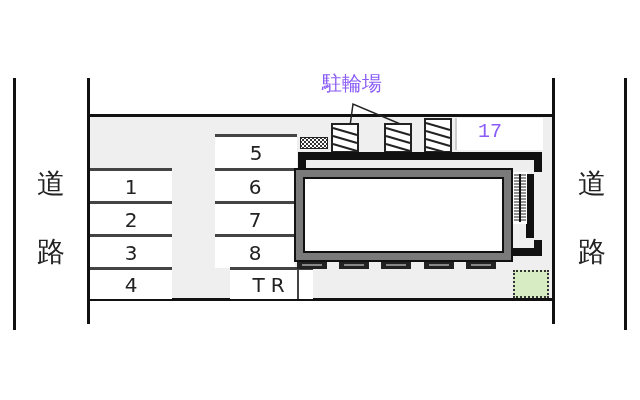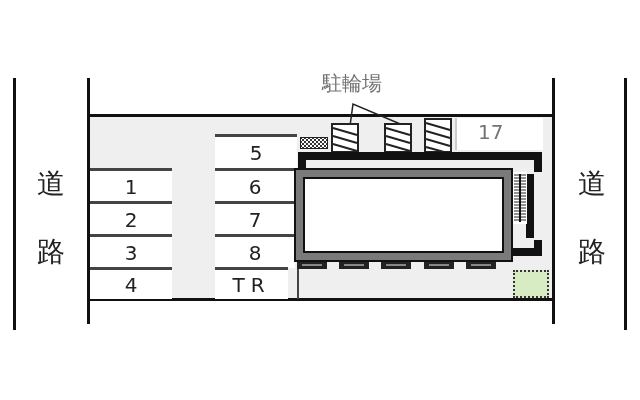--- a/index.html
+++ b/index.html
@@ -5,21 +5,21 @@
     html, body { margin: 0; padding: 0; background: #ffffff; }
     body { width: 640px; height: 400px; position: relative; overflow: hidden;
            font-family: "DejaVu Sans", sans-serif; color: #222; }
     .abs { position: absolute; }
     .vline { position: absolute; background: #111; width: 3px; }
     .hline { position: absolute; background: #111; height: 3px; }
     .road-label { position: absolute; font-size: 28px; line-height: 1; color: #222; width: 40px; text-align: center; }
     .lot { position: absolute; left: 90px; top: 117px; width: 462px; height: 182px; background: #efefef; }
     .space { position: absolute; background: #fff; border-top: 3px solid #444; box-sizing: border-box;
              display: flex; align-items: center; justify-content: center; font-size: 20px; color: #222; }
-    .bike-lbl { position: absolute; font-size: 20px; color: #737373; }
+    .bike-lbl { position: absolute; font-size: 20px; color: #8b5cf6; font-family: Liberation Mono, monospace; }
     .balcony { position: absolute; background: #222; height: 7px; width: 30px; }
     .balcony::after { content: ""; position: absolute; left: 5px; right: 5px; top: 2px; height: 2px; background: #888; }
   </style>
 </head>
 <body>
 
 <div class="vline" style="left:13px; top:78px; height:252px;"></div>
 <div class="vline" style="left:87px; top:78px; height:246px;"></div>
 <div class="vline" style="left:552px; top:78px; height:246px;"></div>
 <div class="vline" style="left:624px; top:78px; height:252px;"></div>
@@ -51,21 +51,21 @@
   </div>
 <div class="space" style="left:215px; top:168px; width:80px; height:34px;">
     <span>6</span>
   </div>
 <div class="space" style="left:215px; top:201px; width:80px; height:34px;">
     <span>7</span>
   </div>
 <div class="space" style="left:215px; top:234px; width:80px; height:34px;">
     <span>8</span>
   </div>
-<div class="space" style="left:215px; top:267px; width:73px; height:32px; letter-spacing:6px;">
+<div class="space" style="left:230px; top:267px; width:83px; height:32px; letter-spacing:6px;">
     <span>TR</span>
   </div>
 <div class="abs" style="left:297px; top:262px; width:2px; height:37px; background:#444;"></div>
 
 <div class="abs" style="left:455px; top:118px; width:86px; height:32px; background:#fff; border-left:2px solid #ccc;"></div>
 <div class="bike-lbl" style="left:478px; top:120px;">17</div>
 
 <div class="bike-lbl" style="left:322px; top:70px;">駐輪場</div>
 <svg class="abs" style="left:340px; top:98px;" width="80" height="30">
   <polyline points="10,28 13,6 65,28" fill="none" stroke="#222" stroke-width="1.5"></polyline>

